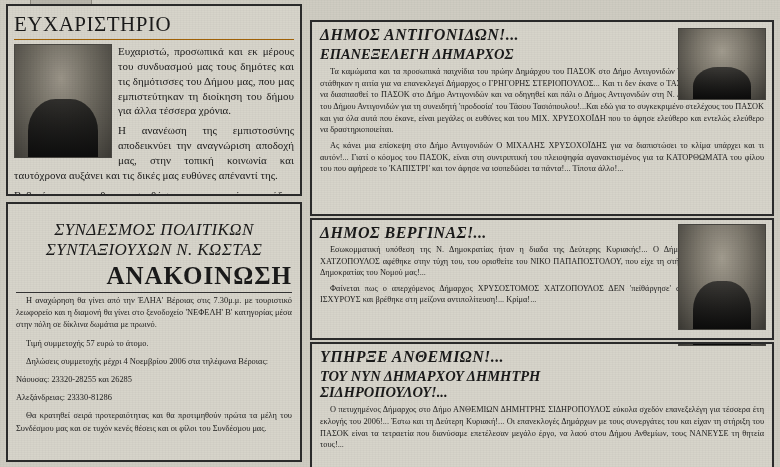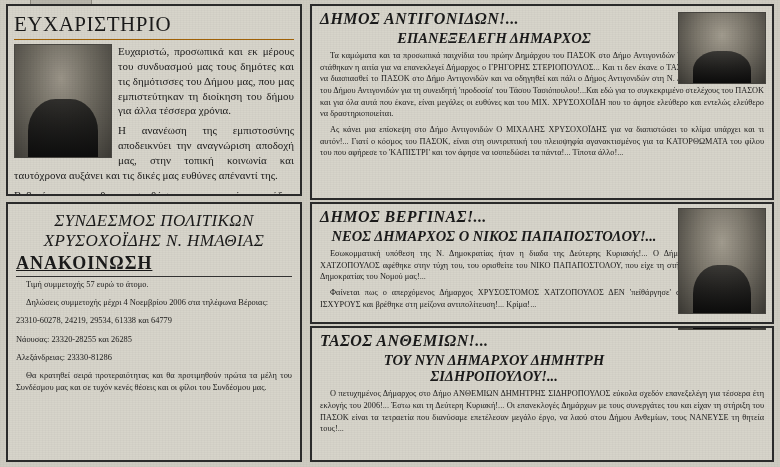--- a/index.html
+++ b/index.html
@@ -104,51 +104,50 @@
     font-weight: bold;
     letter-spacing: 0.6px;
     margin-top: 1px;
   }
 
   
   #article-announcement {
     position: absolute;
     left: 0; top: 198px;
     width: 296px; height: 260px;
-    padding: 7px 8px;
+    padding: 16px 8px;
   }
   .synd-head {
     font-size: 17px;
     font-style: italic;
     font-family: "Liberation Serif", serif;
     text-align: center;
     line-height: 1.15;
     letter-spacing: 0.4px;
   }
   .synd-head .l2 { display: block; }
   .anak {
-    text-align: left;
-    font-size: 18px;
+    text-align: right;
+    font-size: 25px;
     font-weight: bold;
     letter-spacing: 1px;
     margin: 3px 0 2px 0;
     border-bottom: 1px solid #333;
     padding-bottom: 2px;
-    text-decoration: underline;
   }
   .ann-body {
     font-size: 8.4px;
     line-height: 1.45;
     text-align: justify;
   }
   .ann-body p { margin: 0 0 6px 0; }
   .ann-body .indent { text-indent: 10px; }
 
   
-  .rblock { position: absolute; left: 0; width: 464px; }
+  .rblock { position: absolute; left: 0; width: 464px; margin-top: 16px; }
   #block-antigonidon { top: 0; height: 196px; }
   #block-verginas   { top: 198px; height: 122px; border-radius: 30px; }
   #block-anthemion  { top: 322px; height: 136px; }
 
   .rbox {
     border: 2px solid #2b2b2b;
     box-sizing: border-box;
     width: 100%;
     height: 100%;
     padding: 4px 8px 4px 8px;
@@ -160,21 +159,20 @@
     font-size: 16px;
     font-weight: bold;
     font-style: italic;
     letter-spacing: 0.4px;
     margin: 0 0 2px 0;
   }
   .dimos-sub {
     font-size: 14.5px;
     font-weight: bold;
     font-style: italic;
-    text-align: center;
     line-height: 1.12;
     margin: 0 0 4px 0;
     padding-right: 96px;
   }
   .dimos-sub.l2 { padding-right: 96px; }
   .rbody {
     font-size: 8.3px;
     line-height: 1.4;
     text-align: justify;
   }
@@ -235,27 +233,27 @@
         <p>Η ανανέωση της εμπιστοσύνης αποδεικνύει την αναγνώριση αποδοχή μας, στην τοπική κοινωνία και ταυτόχρονα αυξάνει και τις δικές μας ευθύνες απέναντί της.</p>
         <p>Βεβαιώνουμε και θα προσπαθήσουμε να φανούμε αντάξιοι αυτής της εμπιστοσύνης για το καλό όλων μας.</p>
       </div>
       <div class="caption-thanks">ΔΗΜΑΡΧΟΣ ΜΕΛΙΚΗΣ</div>
       <div class="caption-name">ΚΩΣΤΑΣ ΚΑΡΕΛΗΣ</div>
     </div>
 
     <div class="box" id="article-announcement">
       <div class="synd-head">
         <span>ΣΥΝΔΕΣΜΟΣ ΠΟΛΙΤΙΚΩΝ</span>
-        <span class="l2">ΧΡΥΣΟΧΟΪΔΗΣ Ν. ΗΜΑΘΙΑΣ</span>
+        <span class="l2">ΣΥΝΤΑΞΙΟΥΧΩΝ Ν. ΚΩΣΤΑΣ</span>
       </div>
       <div class="anak">ΑΝΑΚΟΙΝΩΣΗ</div>
       <div class="ann-body">
+        <p class="indent">Η αναχώρηση θα γίνει από την ΈΛΗΑ' Βέροιας στις 7.30μ.μ. με τουριστικό λεωφορείο και η διαμονή θα γίνει στο ξενοδοχείο 'ΝΕΦΕΛΗ' Β' κατηγορίας μέσα στην πόλη σε δίκλινα δωμάτια με πρωινό.</p>
         <p class="indent">Τιμή συμμετοχής 57 ευρώ το άτομο.</p>
         <p class="indent">Δηλώσεις συμμετοχής μέχρι 4 Νοεμβρίου 2006 στα τηλέφωνα Βέροιας:</p>
-        <p>23310-60278, 24219, 29534, 61338 και 64779</p>
         <p>Νάουσας: 23320-28255 και 26285</p>
         <p>Αλεξάνδρειας: 23330-81286</p>
         <p class="indent">Θα κρατηθεί σειρά προτεραιότητας και θα προτιμηθούν πρώτα τα μέλη του Συνδέσμου μας και σε τυχόν κενές θέσεις και οι φίλοι του Συνδέσμου μας.</p>
       </div>
 
     </div>
 
   </div>
 
   <div class="col-right">
@@ -269,32 +267,31 @@
           <p>Τα καμώματα και τα προσωπικά παιχνίδια του πρώην Δημάρχου του ΠΑΣΟΚ στο Δήμο Αντιγονιδών ΤΑΣΟΥ ΤΑΣΙΟΠΟΥΛΟΥ στάθηκαν η αιτία για να επανεκλεγεί Δήμαρχος ο ΓΡΗΓΟΡΗΣ ΣΤΕΡΙΟΠΟΥΛΟΣ... Και τι δεν έκανε ο ΤΑΣΟΣ ΤΑΣΙΟΠΟΥΛΟΣ για να διασπασθεί το ΠΑΣΟΚ στο Δήμο Αντιγονιδών και να οδηγηθεί και πάλι ο Δήμος Αντιγονιδών στη Ν. Δημοκρατία!... Πρόβλεψε του Δήμου Αντιγονιδών για τη συνειδητή 'προδοσία' του Τάσου Τασιόπουλου!...Και εδώ για το συγκεκριμένο στελέχους του ΠΑΣΟΚ και για όλα αυτά που έκανε, είναι μεγάλες οι ευθύνες και του ΜΙΧ. ΧΡΥΣΟΧΟΪΔΗ που το άφησε ελεύθερο και εντελώς ελεύθερο να δραστηριοποιείται.</p>
           <p>Ας κάνει μια επίσκεψη στο Δήμο Αντιγονιδών Ο ΜΙΧΑΛΗΣ ΧΡΥΣΟΧΟΪΔΗΣ για να διαπιστώσει το κλίμα υπάρχει και τι αυτόν!... Γιατί ο κόσμος του ΠΑΣΟΚ, είναι στη συντριπτική του πλειοψηφία αγανακτισμένος για τα ΚΑΤΟΡΘΩΜΑΤΑ του φίλου του που αφήρεσε το 'ΚΑΠΙΣΤΡΙ' και τον άφησε να ισοπεδώσει τα πάντα!... Τίποτα άλλο!...</p>
         </div>
       </div>
     </div>
 
     <div class="rblock" id="block-verginas">
       <div class="rbox">
         <div class="portrait" id="portrait-papap"></div>
         <div class="dimos-title">ΔΗΜΟΣ ΒΕΡΓΙΝΑΣ!...</div>
-        <div class="dimos-sub">ΝΕΟΣ ΔΗΜΑΡΧΟΣ Ο ΝΙΚΟΣ ΠΑΠΑΠΟΣΤΟΛΟΥ!...</div>
         <div class="rbody">
           <p>Εσωκομματική υπόθεση της Ν. Δημοκρατίας ήταν η διαδα της Δεύτερης Κυριακής!... Ο Δήμαρχος ΧΡΥΣΟΣΤΟΜΟΣ ΧΑΤΖΟΠΟΥΛΟΣ αφέθηκε στην τύχη του, του ορισθείτε του ΝΙΚΟ ΠΑΠΑΠΟΣΤΟΛΟΥ, που είχε τη στήριξη των ισχυρών της Ν. Δημοκρατίας του Νομού μας!...</p>
           <p>Φαίνεται πως ο απερχόμενος Δήμαρχος ΧΡΥΣΟΣΤΟΜΟΣ ΧΑΤΖΟΠΟΥΛΟΣ ΔΕΝ 'πείθάργησε' σε κάποια στιγμή στους ΙΣΧΥΡΟΥΣ και βρέθηκε στη μείζονα αντιπολίτευση!... Κρίμα!...</p>
         </div>
       </div>
     </div>
 
     <div class="rblock" id="block-anthemion">
       <div class="rbox">
         <div class="portrait hanging-portrait"></div>
-        <div class="dimos-title">ΤΑΣΟΣ ΑΝΘΕΜΙΩΝ!...</div>
+        <div class="dimos-title">ΥΠΗΡΞΕ ΑΝΘΕΜΙΩΝ!...</div>
         <div class="dimos-sub l2">ΤΟΥ ΝΥΝ ΔΗΜΑΡΧΟΥ ΔΗΜΗΤΡΗ ΣΙΔΗΡΟΠΟΥΛΟΥ!...</div>
         <div class="rbody">
           <p>Ο πετυχημένος Δήμαρχος στο Δήμο ΑΝΘΕΜΙΩΝ ΔΗΜΗΤΡΗΣ ΣΙΔΗΡΟΠΟΥΛΟΣ εύκολα σχεδόν επανεξελέγη για τέσσερα έτη εκλογής του 2006!... Έστω και τη Δεύτερη Κυριακή!... Οι επανεκλογές Δημάρχων με τους συνεργάτες του και είχαν τη στήριξη του ΠΑΣΟΚ είναι τα τετραετία που διανύσαμε επετέλεσαν μεγάλο έργο, να λαού στου Δήμου Ανθεμίων, τους ΝΑΝΕΥΣΕ τη θητεία τους!...</p>
         </div>
       </div>
     </div>
 
   </div>
 
   <div class="grain"></div>

